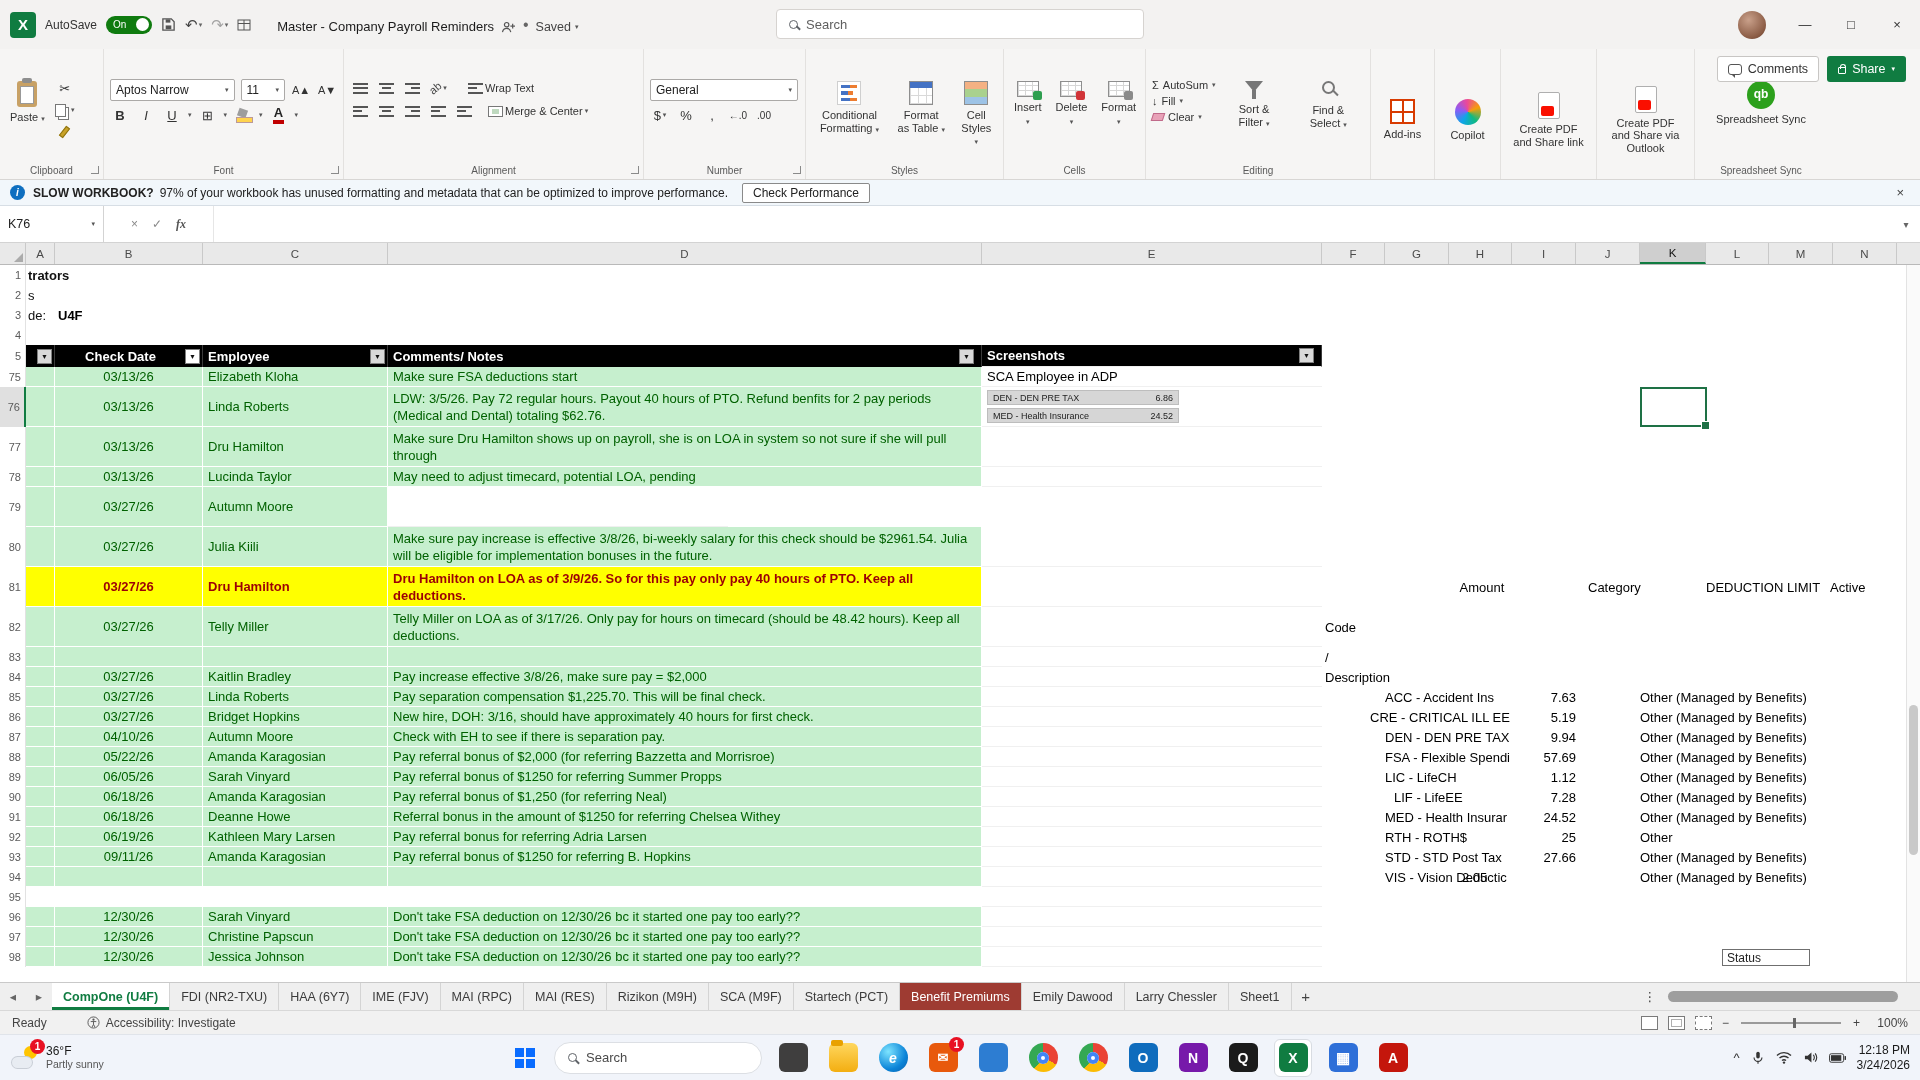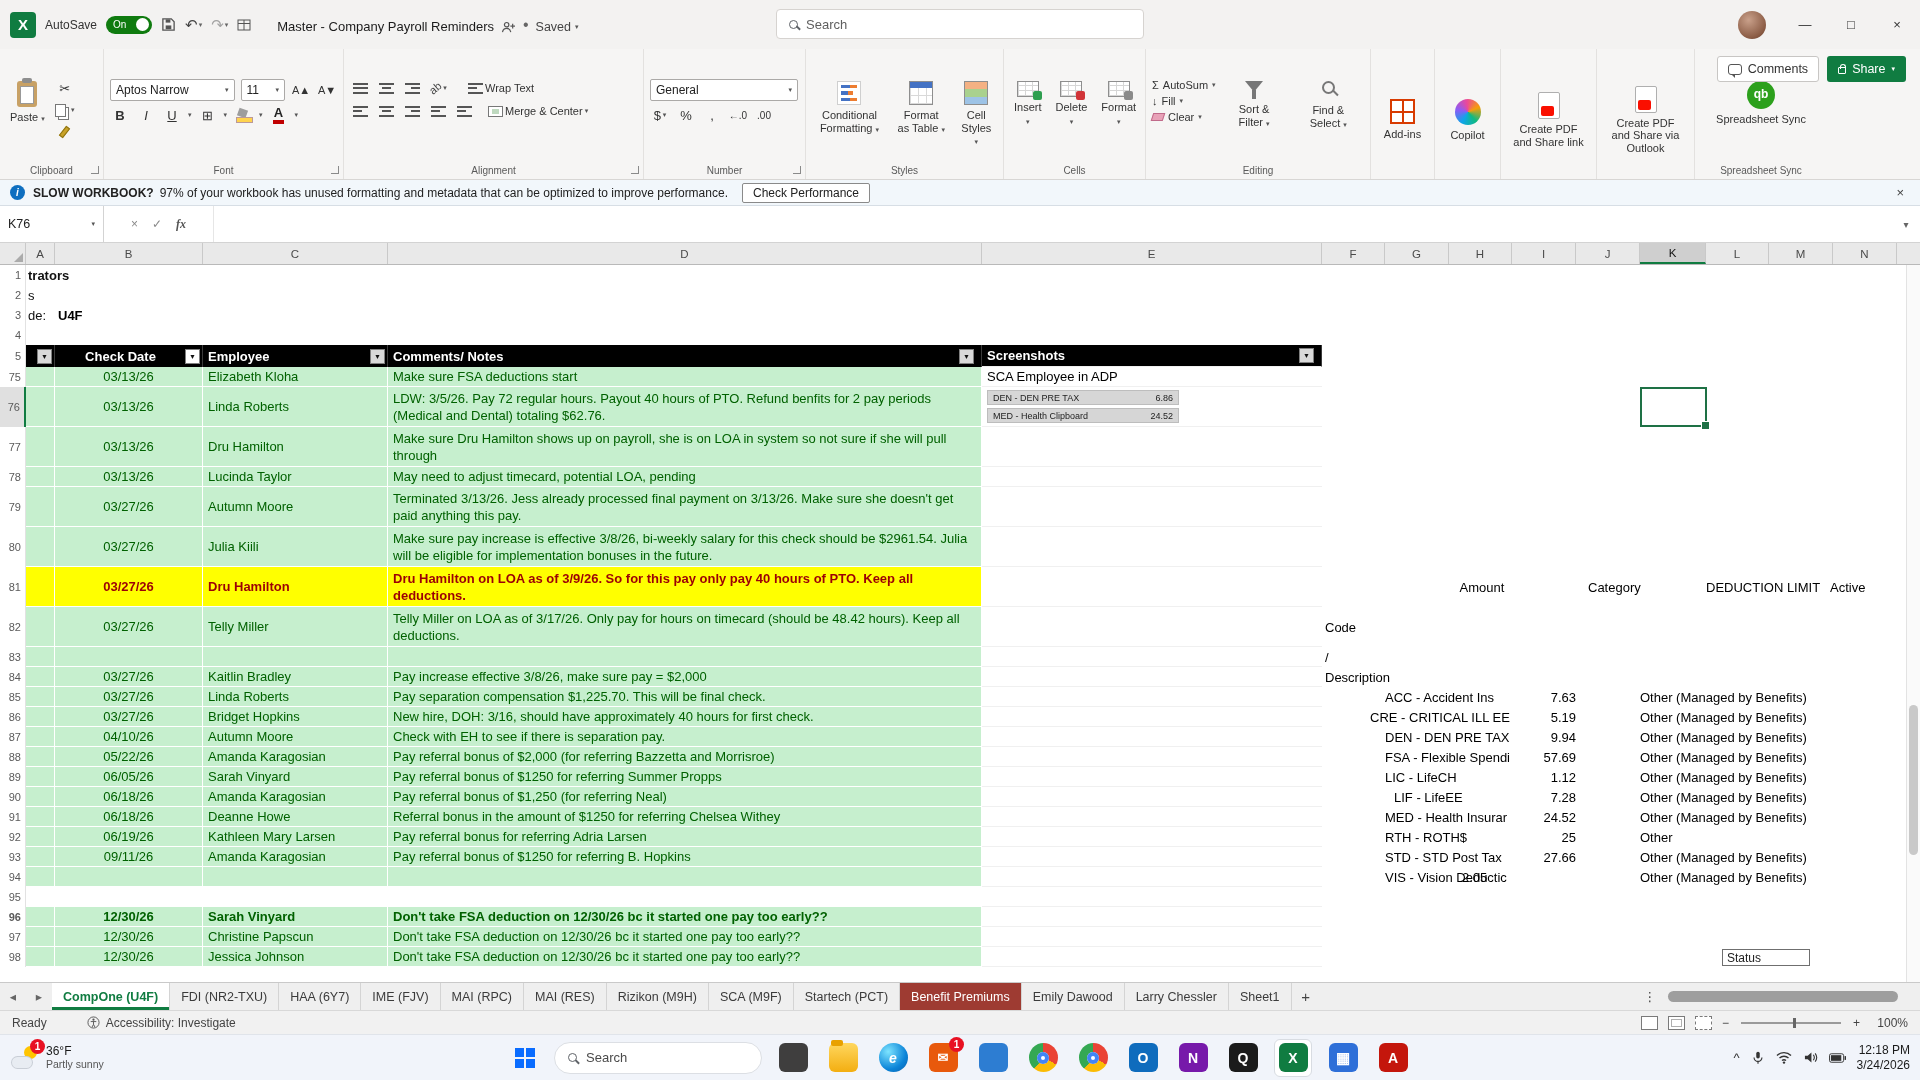--- a/index.html
+++ b/index.html
@@ -645,21 +645,21 @@
           <div class="c ca g"></div>
           <div class="c cb g">03/13/26</div>
           <div class="c cc g">Linda Roberts</div>
           <div class="c cd g">LDW: 3/5/26. Pay 72 regular hours. Payout 40 hours of PTO. Refund benfits for 2 pay periods (Medical and Dental) totaling $62.76.</div>
           <div class="c ce thumbs">
             <div class="thumb">
               <span class="tl">DEN - DEN PRE TAX</span>
               <span class="tv">6.86</span>
             </div>
             <div class="thumb">
-              <span class="tl">MED - Health Clipboard</span>
+              <span class="tl">MED - Health Insurance</span>
               <span class="tv">24.52</span>
             </div>
           </div>
           <div class="rt"></div>
         </div>
         <div class="grow" style="height: 40px;">
           <div class="rn">77</div>
           <div class="c ca g"></div>
           <div class="c cb g">03/13/26</div>
           <div class="c cc g">Dru Hamilton</div>
@@ -674,21 +674,20 @@
           <div class="c cc g">Lucinda Taylor</div>
           <div class="c cd g">May need to adjust timecard, potential LOA, pending</div>
           <div class="c ce"></div>
           <div class="rt"></div>
         </div>
         <div class="grow" style="height: 40px;">
           <div class="rn">79</div>
           <div class="c ca g"></div>
           <div class="c cb g">03/27/26</div>
           <div class="c cc g">Autumn Moore</div>
-          <div class="c cd g">Terminated 3/13/26. Jess already processed final payment on 3/13/26. Make sure she doesn't get paid anything this pay.</div>
           <div class="c ce"></div>
           <div class="rt"></div>
         </div>
         <div class="grow" style="height: 40px;">
           <div class="rn">80</div>
           <div class="c ca g"></div>
           <div class="c cb g">03/27/26</div>
           <div class="c cc g">Julia Kiili</div>
           <div class="c cd g">Make sure pay increase is effective 3/8/26, bi-weekly salary for this check should be $2961.54. Julia will be eligible for implementation bonuses in the future.</div>
           <div class="c ce"></div>
@@ -873,21 +872,21 @@
         </div>
         <div class="grow" style="height: 20px;">
           <div class="rn">95</div>
           <div class="c ca"></div>
           <div class="c cb"></div>
           <div class="c cc"></div>
           <div class="c cd"></div>
           <div class="c ce"></div>
           <div class="rt"></div>
         </div>
-        <div class="grow" style="height: 20px; font-weight: bold;">
+        <div class="grow" style="height: 20px;">
           <div class="rn">96</div>
           <div class="c ca g"></div>
           <div class="c cb g">12/30/26</div>
           <div class="c cc g">Sarah Vinyard</div>
           <div class="c cd g">Don't take FSA deduction on 12/30/26 bc it started one pay too early??</div>
           <div class="c ce"></div>
           <div class="rt"></div>
         </div>
         <div class="grow" style="height: 20px;">
           <div class="rn">97</div>

